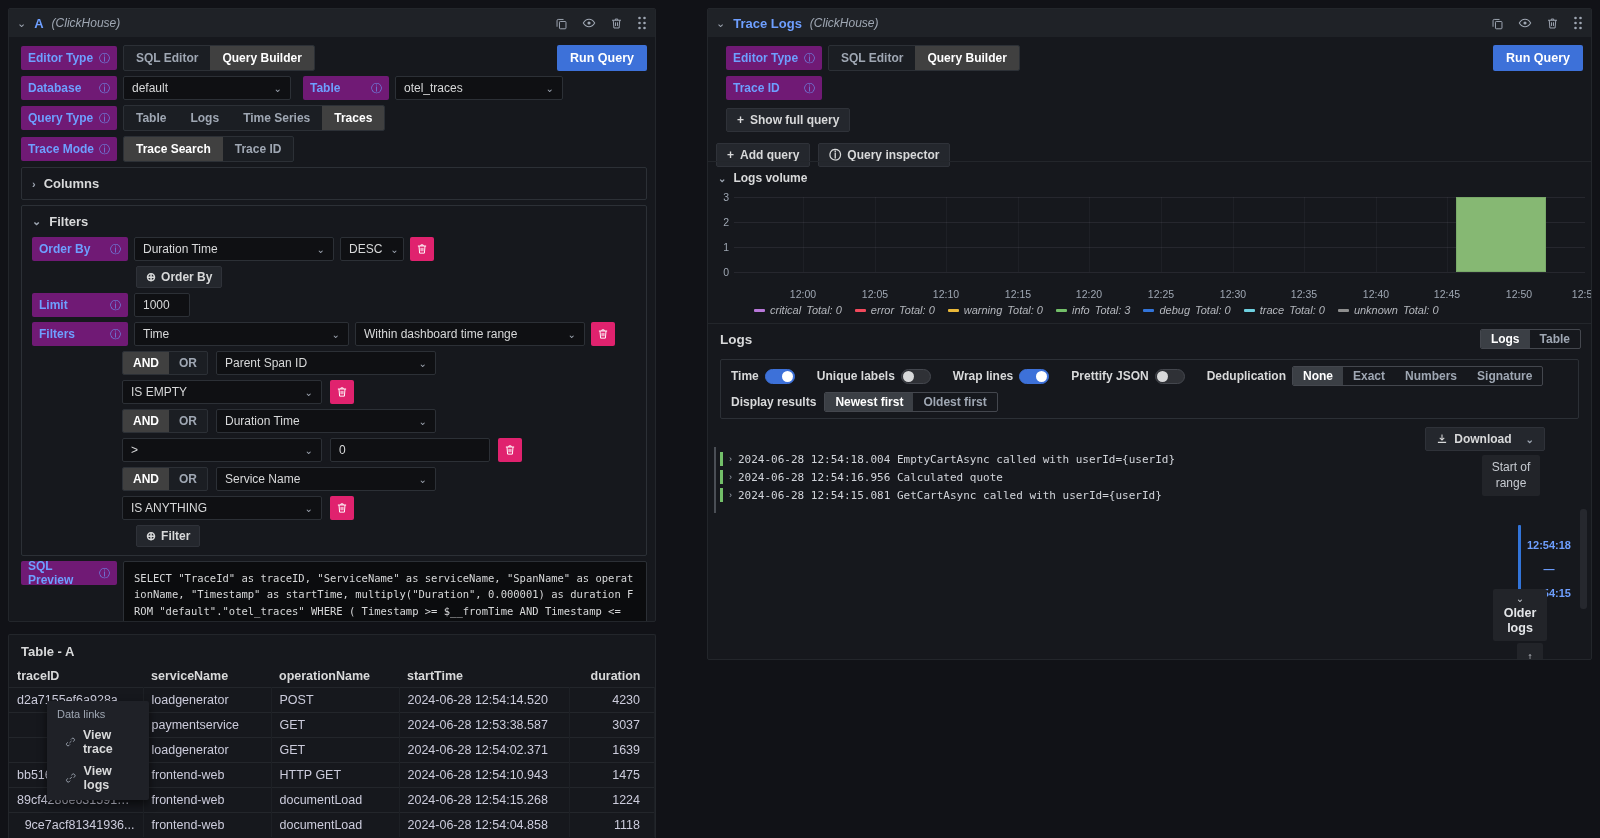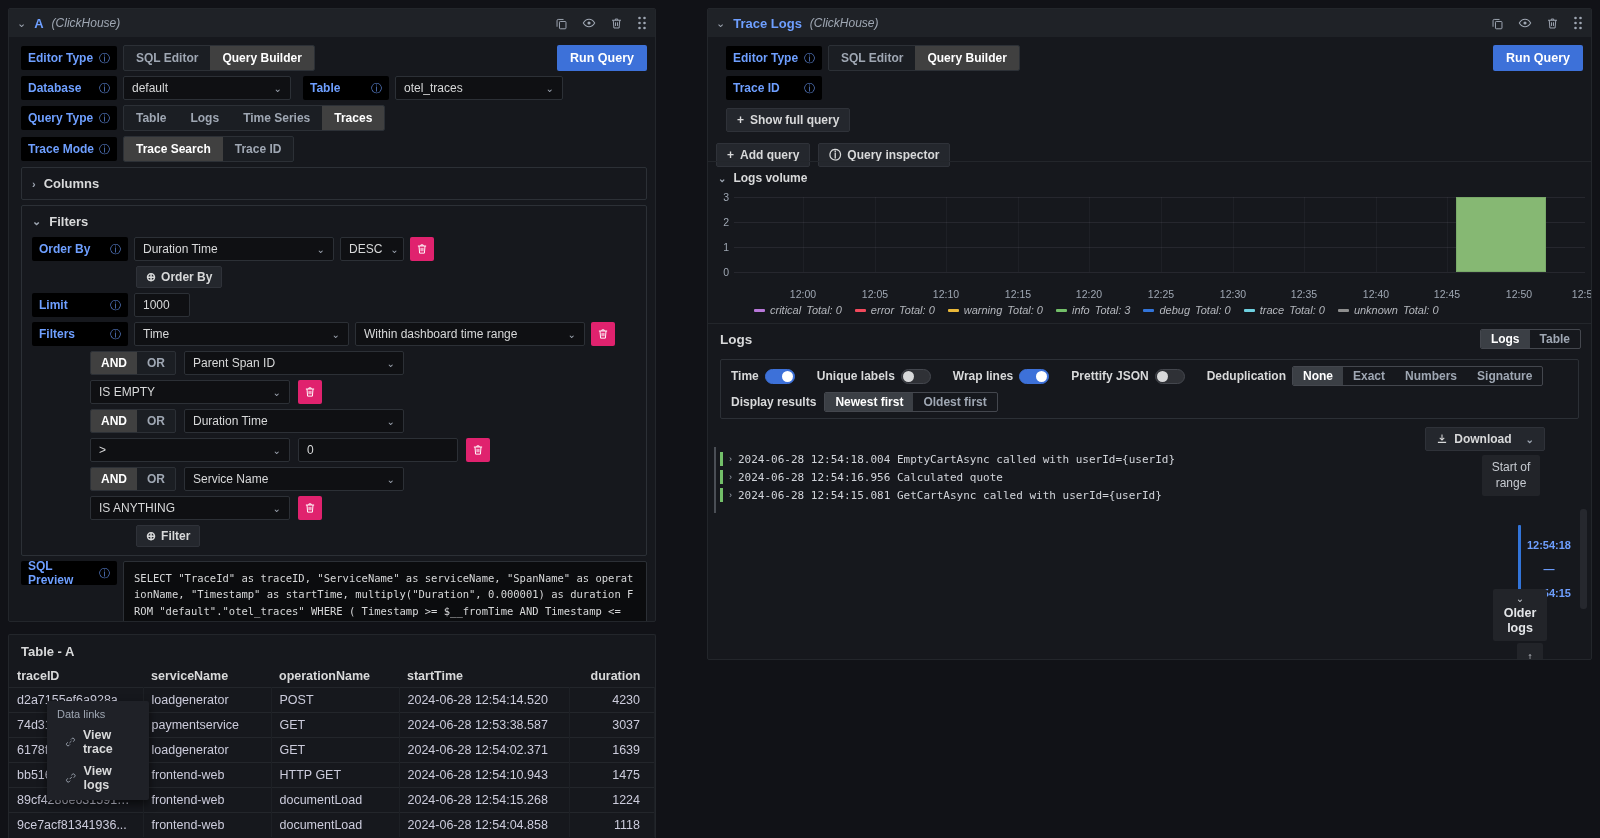--- a/index.html
+++ b/index.html
@@ -12,21 +12,21 @@
 
   .panel-header { height:28px; display:flex; align-items:center; gap:8px; padding:0 8px; background:#1f2227; }
   .ph-chevron { color:#9fa7b3; font-size:11px; cursor:pointer; }
   .ph-title { color:#6e9fff; font-size:13px; font-weight:bold; }
   .ph-ds { color:#9fa7b3; font-size:12px; font-style:italic; }
   .ph-icons { margin-left:auto; display:flex; align-items:center; gap:14px; color:#9fa7b3; }
   .ph-icons span { cursor:pointer; display:flex; align-items:center; }
 
   .qcontent { padding:8px 8px 6px 8px; display:flex; flex-direction:column; gap:5px; }
   .frow { display:flex; align-items:center; gap:6px; padding-left:4px; }
-  .flabel { width:96px; min-width:96px; height:24px; background:#000000; border-radius:2px;
+  .flabel { width:96px; min-width:96px; height:24px; background:#701a75; border-radius:2px;
     display:flex; align-items:center; justify-content:space-between; padding:0 7px;
     color:#6e9fff; font-size:12px; font-weight:bold; }
   .flabel.w86 { width:86px; min-width:86px; }
   .info-icon { color:#6e9fff; font-size:11px; font-weight:normal; opacity:.85; cursor:pointer; }
 
   .btngroup { display:flex; border:1px solid #2c3036; border-radius:2px; overflow:hidden; background:#1b1e23; }
   .seg { background:transparent; border:none; color:#9fa7b3; font-size:12px; font-weight:600;
     padding:0 12px; height:24px; cursor:pointer; font-family:inherit; }
   .seg.active { background:#404040; color:#fff; }
   .andor .seg { padding:0 10px; height:22px; }
@@ -48,39 +48,39 @@
   .secondary { background:#24272d; border:1px solid #2f3239; color:#d8d9da; border-radius:2px;
     height:24px; padding:0 10px; font-size:12px; font-weight:600; display:inline-flex; align-items:center;
     gap:6px; cursor:pointer; font-family:inherit; }
 
   .sectionbox { border:1px solid #2c3036; border-radius:2px; margin:0 0 0 4px; padding:6px 10px; }
   .section-title { display:flex; align-items:center; gap:8px; font-size:13px; font-weight:bold; color:#d8d9da; padding:2px 0; cursor:pointer; }
   .section-title .tchev { color:#9fa7b3; font-size:11px; }
   .filters-body { display:flex; flex-direction:column; gap:5px; padding:6px 0 2px 0; }
   .crow { display:flex; align-items:center; gap:8px; }
   .crow.lbl { gap:6px; }
-  .indent { margin-left:58px; }
+  .indent { margin-left:90px; }
   .addbtn { background:#24272d; border:1px solid #2f3239; color:#d8d9da; font-size:12px; font-weight:600;
     border-radius:2px; height:22px; padding:0 9px; display:inline-flex; align-items:center; gap:5px;
     cursor:pointer; width:fit-content; font-family:inherit; }
 
   .sqlrow { display:flex; gap:6px; align-items:flex-start; padding-left:4px; }
   .sqlcode { flex:1; background:#0b0c0e; border:1px solid #2c3036; border-radius:2px; padding:8px 10px;
     font-family:"DejaVu Sans Mono", monospace; font-size:10.5px; line-height:1.55; color:#d8d9da;
     white-space:pre-wrap; word-break:break-all; }
   .footer-btns { display:flex; gap:8px; padding:8px 0 0 4px; }
 
   
   .tp-title { font-size:13px; font-weight:bold; color:#d8d9da; padding:9px 12px 6px 12px; }
   table.dtable { width:100%; border-collapse:collapse; font-size:12.5px; table-layout:fixed; }
   table.dtable th { text-align:left; font-weight:bold; color:#d8d9da; padding:4px 8px; }
   table.dtable td { padding:5px 8px; border-top:1px solid #23262b; border-right:1px solid #1d2025; color:#ccccdc;
     white-space:nowrap; overflow:hidden; text-overflow:ellipsis; }
   table.dtable th:last-child, table.dtable td:last-child { text-align:right; padding-right:14px; }
-  td.tid { color:#6e9fff; cursor:pointer; }
+  td.tid { color:#6e9fff; cursor:pointer;text-align:right; }
   .ctx-menu { position:absolute; left:38px; top:66px; width:102px; background:#1f2127; border-radius:2px;
     box-shadow:0 4px 10px rgba(0,0,0,.6); z-index:5; padding:4px 0 4px 0; }
   .ctx-title { font-size:11px; color:#9fa7b3; padding:3px 10px 4px 10px; }
   .ctx-item { display:flex; align-items:center; gap:7px; padding:4px 10px 4px 18px; font-size:12.5px;
     color:#d8d9da; font-weight:600; cursor:pointer; }
   .ctx-item svg { color:#9fa7b3; }
 
   
   .hdivider { border-top:1px solid #23262b; position:absolute; left:0; right:0; }
   .lv-header { position:absolute; left:10px; top:162px; display:flex; gap:7px; align-items:center;

